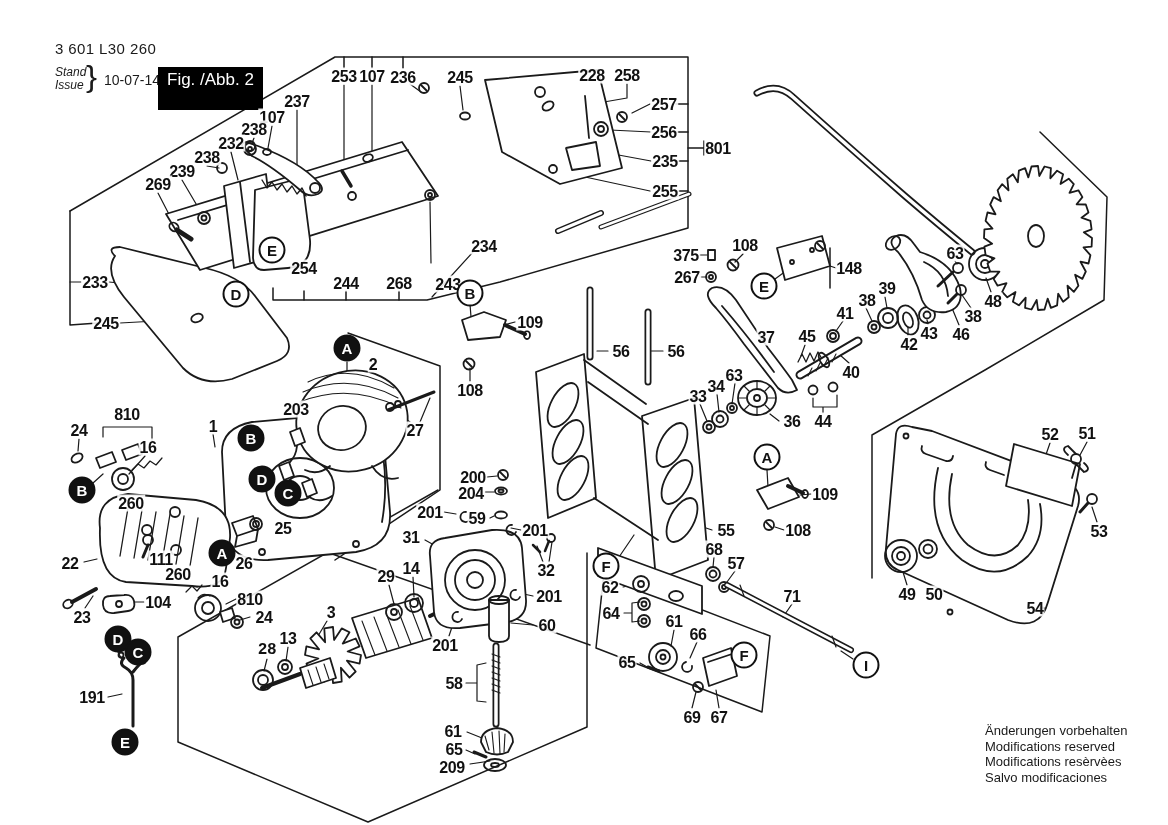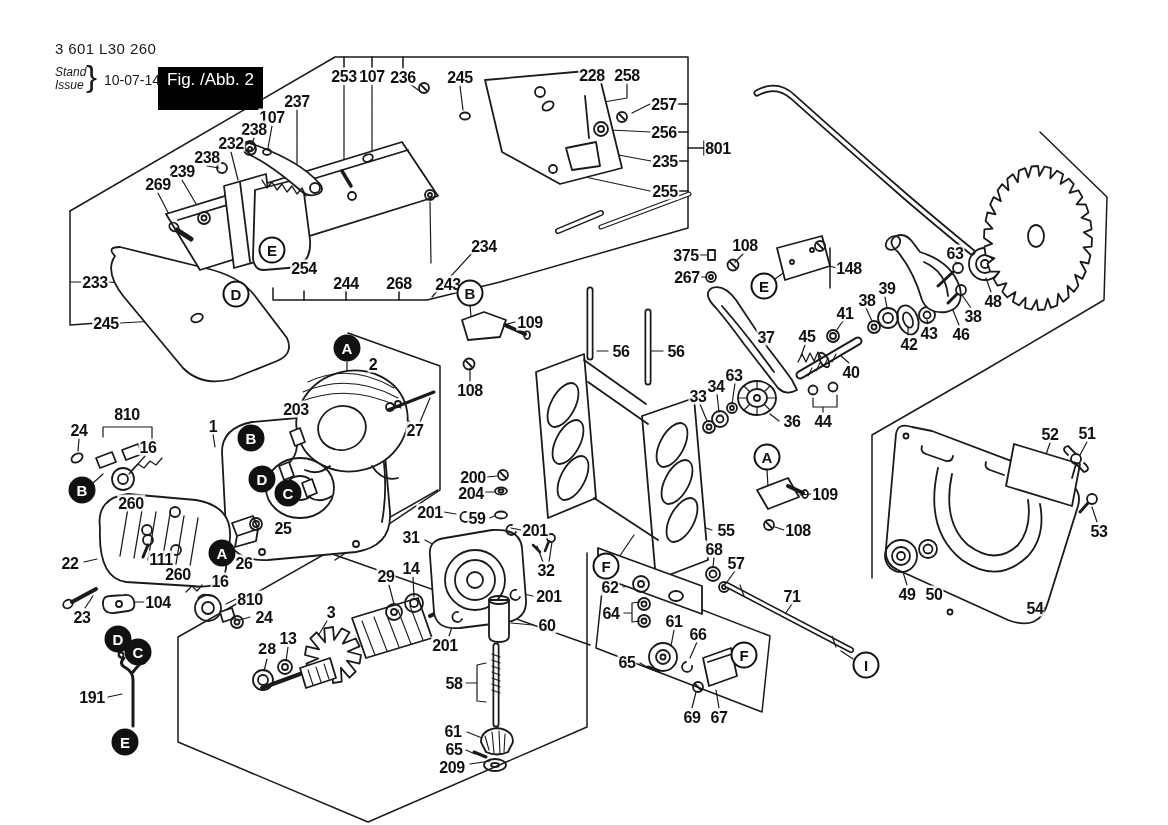--- a/index.html
+++ b/index.html
@@ -479,13 +479,19 @@
       <div class="callout filled" style="left: 82px; top: 490px;">B</div>
       <div class="callout filled" style="left: 251px; top: 438px;">B</div>
       <div class="callout filled" style="left: 262px; top: 479px;">D</div>
       <div class="callout filled" style="left: 288px; top: 493px;">C</div>
       <div class="callout filled" style="left: 222px; top: 553px;">A</div>
       <div class="callout filled" style="left: 118px; top: 639px;">D</div>
       <div class="callout filled" style="left: 138px; top: 652px;">C</div>
       <div class="callout filled" style="left: 125px; top: 742px;">E</div>
     </div>
 
+  <div class="notices">
+    <div>Änderungen vorbehalten</div>
+    <div>Modifications reserved</div>
+    <div>Modifications resèrvèes</div>
+    <div>Salvo modificaciones</div>
+  </div>
 </div>
 
 </body></html>

